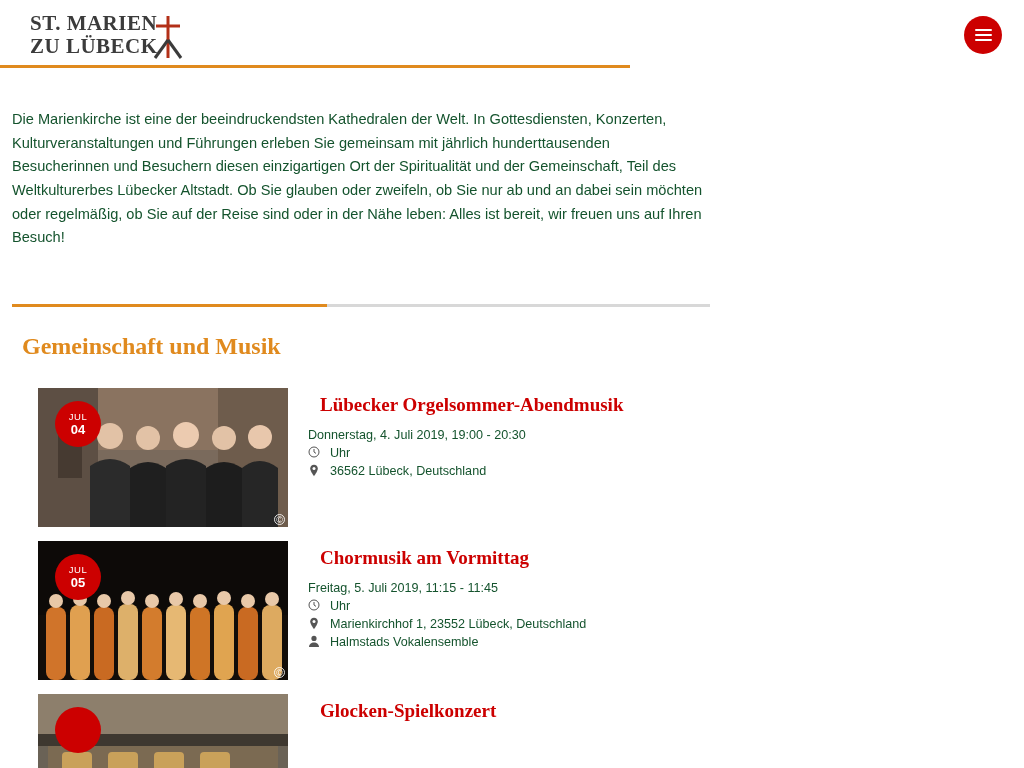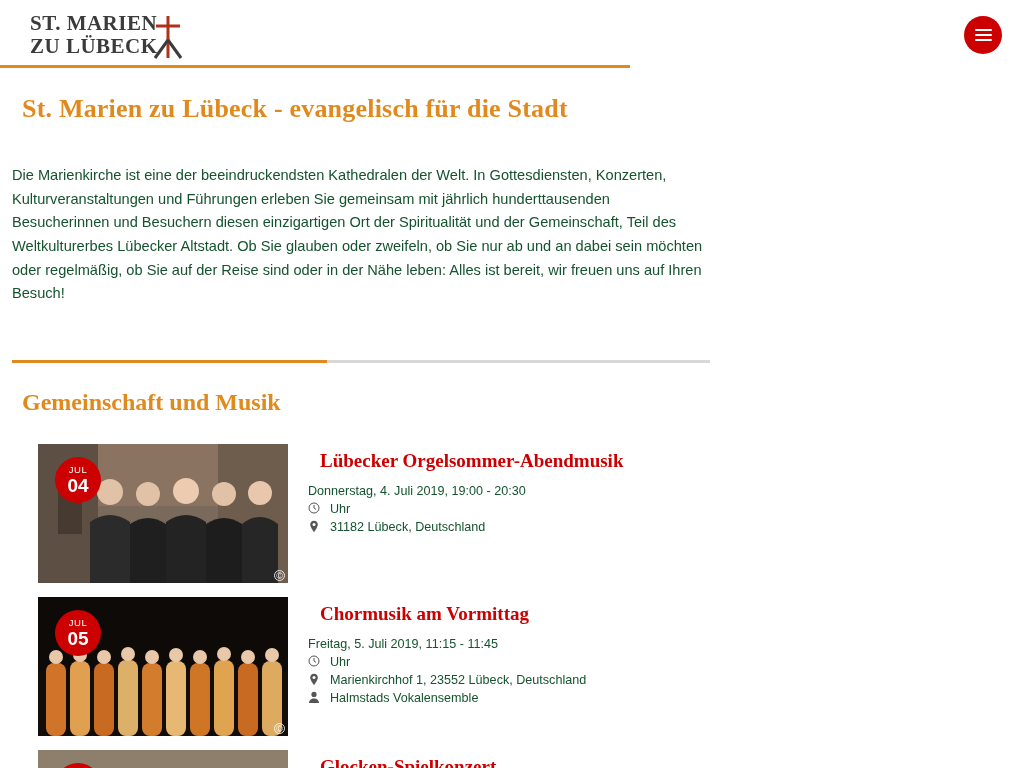--- a/index.html
+++ b/index.html
@@ -107,21 +107,21 @@
   }
   .date-badge {
     position: absolute; left: 17px; top: 13px;
     width: 46px; height: 46px; border-radius: 50%;
     background: #cc0000; color: #fff;
     text-align: center;
     display: flex; flex-direction: column; justify-content: center;
     line-height: 1;
   }
   .date-badge .m { font-size: 9.5px; letter-spacing: .6px; margin-bottom: 2px; }
-  .date-badge .d { font-size: 19px; font-weight: bold; }
+  .date-badge .d { font-size: 13px; font-weight: bold; }
 
   .event-body { padding-left: 20px; padding-top: 6px; width: 420px; }
   .event-title {
     font-family: "Liberation Serif", serif;
     color: #cc0000;
     font-size: 19px;
     font-weight: bold;
     margin: 0 0 11px 12px;
     cursor: pointer;
   }
@@ -169,21 +169,20 @@
   <button class="menu-button" aria-label="menu" title="Menü">
     <span class="bars">
       <span></span>
         <span></span>
         <span></span>
     </span>
   </button>
 
   <div class="content">
 
-    <h1 class="page-title">St. Marien zu Lübeck - evangelisch für die Stadt</h1>
 
     <p class="intro">Die Marienkirche ist eine der beeindruckendsten Kathedralen der Welt. In Gottesdiensten, Konzerten, Kulturveranstaltungen und Führungen erleben Sie gemeinsam mit jährlich hunderttausenden Besucherinnen und Besuchern diesen einzigartigen Ort der Spiritualität und der Gemeinschaft, Teil des Weltkulturerbes Lübecker Altstadt. Ob Sie glauben oder zweifeln, ob Sie nur ab und an dabei sein möchten oder regelmäßig, ob Sie auf der Reise sind oder in der Nähe leben: Alles ist bereit, wir freuen uns auf Ihren Besuch!</p>
 
     <div class="divider-wrap">
       <div class="accent"></div>
     </div>
 
     <h2 class="section-title">Gemeinschaft und Musik</h2>
 
     <div class="events">
@@ -228,21 +227,21 @@
             </span>
             <span>Uhr</span>
           </div>
           <div class="meta-row">
             <span class="ic">
               <svg width="12" height="13" viewBox="0 0 12 13">
                   <path d="M6 .8c-2.1 0-3.8 1.7-3.8 3.8C2.2 7.4 6 12.2 6 12.2s3.8-4.8 3.8-7.6C9.8 2.5 8.1.8 6 .8z" fill="#555"></path>
                   <circle cx="6" cy="4.5" r="1.5" fill="#fff"></circle>
                 </svg>
             </span>
-            <span>31182 Lübeck, Deutschland</span>
+            <span>36562 Lübeck, Deutschland</span>
           </div>
         </div>
       </div>
 
       <div class="event">
         <div class="event-thumb">
           <svg width="250" height="139" viewBox="0 0 250 139">
             <rect width="250" height="139" fill="#0d0a08"></rect>
             <rect x="0" y="74" width="250" height="65" fill="#120d09"></rect>
             <g>

